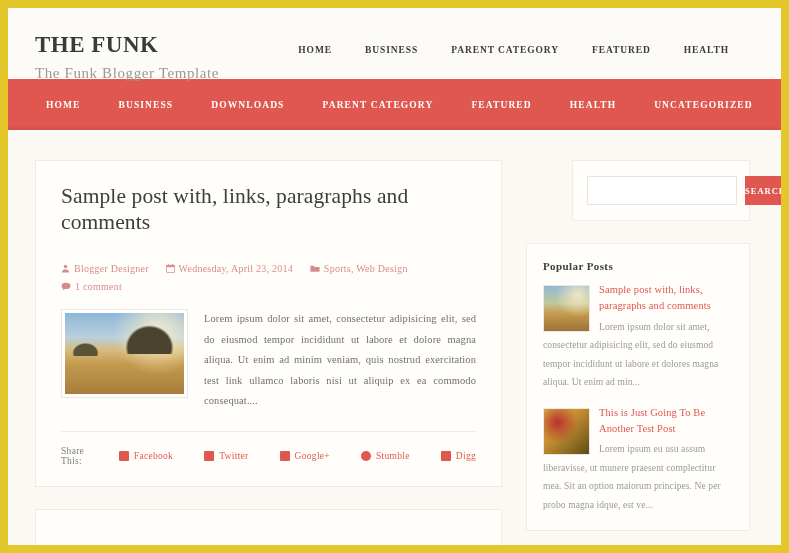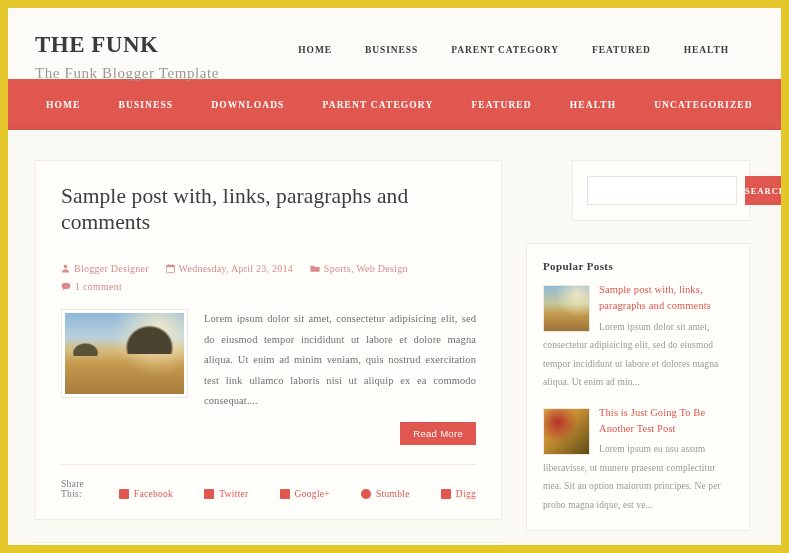--- a/index.html
+++ b/index.html
@@ -177,21 +177,21 @@
     padding: 6px 13px;
     letter-spacing: 0.3px;
     cursor: pointer;
   }
 
   .share-row {
     margin-top: 19px;
     padding-top: 14px;
     border-top: 1px solid #f0ece3;
     display: flex;
-    align-items: flex-end;
+    align-items: center;
     gap: 31px;
     font-size: 9.5px;
     color: #8c8c8c;
     letter-spacing: 0.3px;
   }
   .share-row .share-label { color: #7d7d7d; }
   .share-item {
     display: inline-flex;
     align-items: center;
     gap: 5px;
@@ -348,23 +348,20 @@
             </span>
           </div>
 
           <div class="post-body">
             <div class="thumb">
               <div class="ph"></div>
             </div>
             <div class="excerpt">Lorem ipsum dolor sit amet, consectetur adipisicing elit, sed do eiusmod tempor incididunt ut labore et dolore magna aliqua. Ut enim ad minim veniam, quis nostrud exercitation test link ullamco laboris nisi ut aliquip ex ea commodo consequat....</div>
           </div>
 
-          <div class="readmore-row">
-            <button class="read-more">Read More</button>
-          </div>
 
           <div class="share-row">
             <span class="share-label">Share This:</span>
             <a href="#" class="share-item">
                 <span class="sq"></span>
                 <span>Facebook</span>
               </a>
             <a href="#" class="share-item">
                 <span class="sq"></span>
                 <span>Twitter</span>

